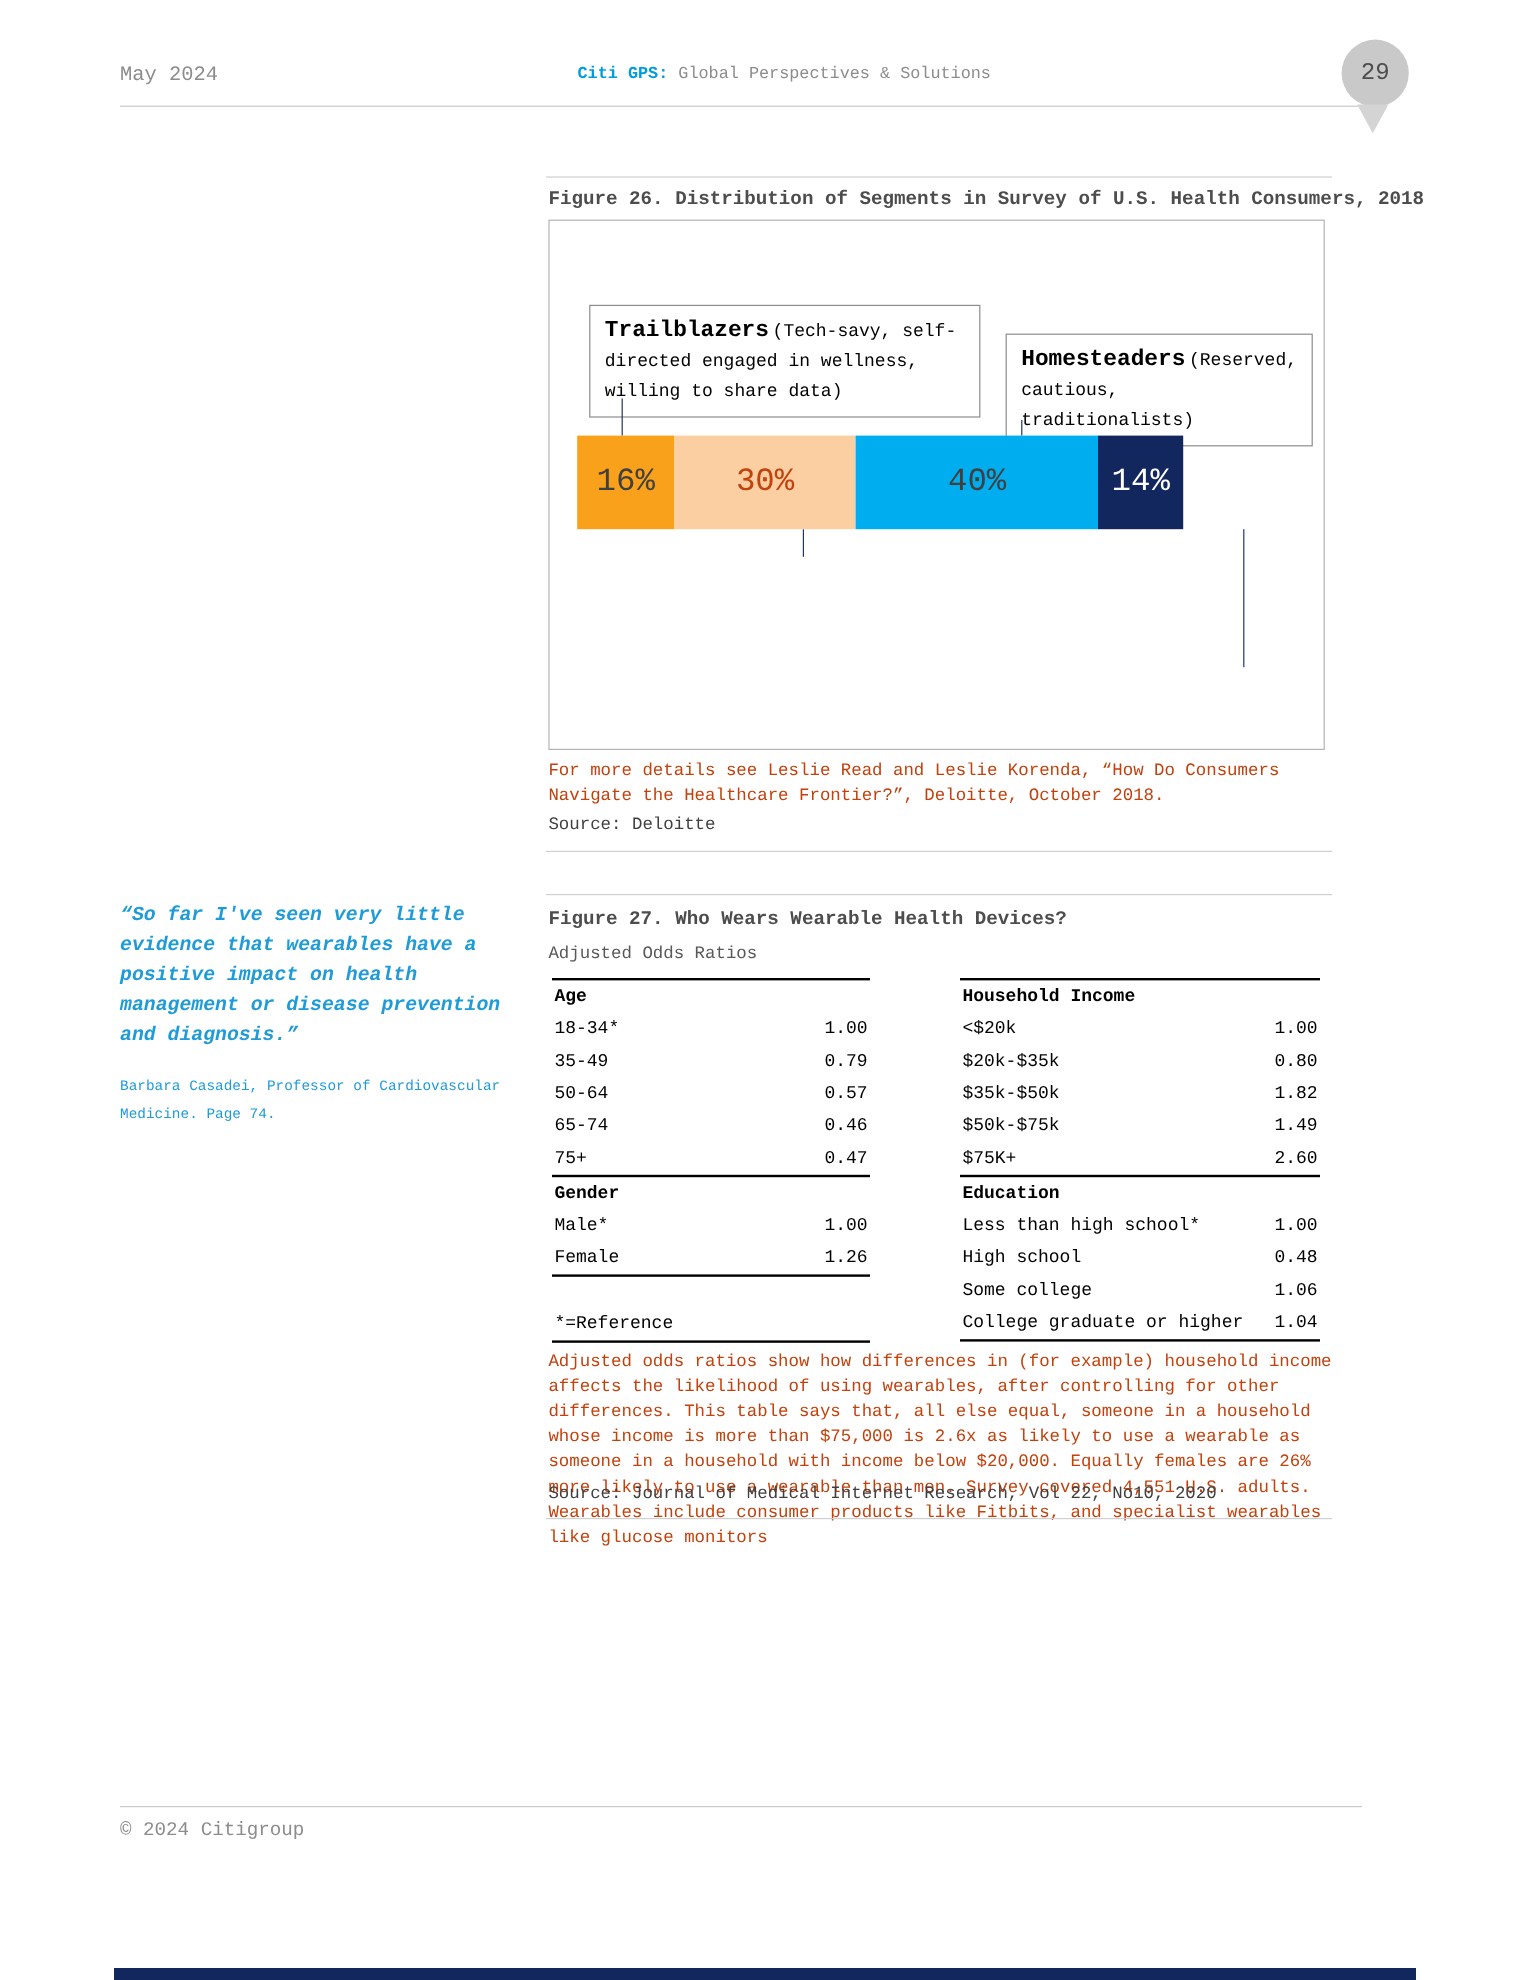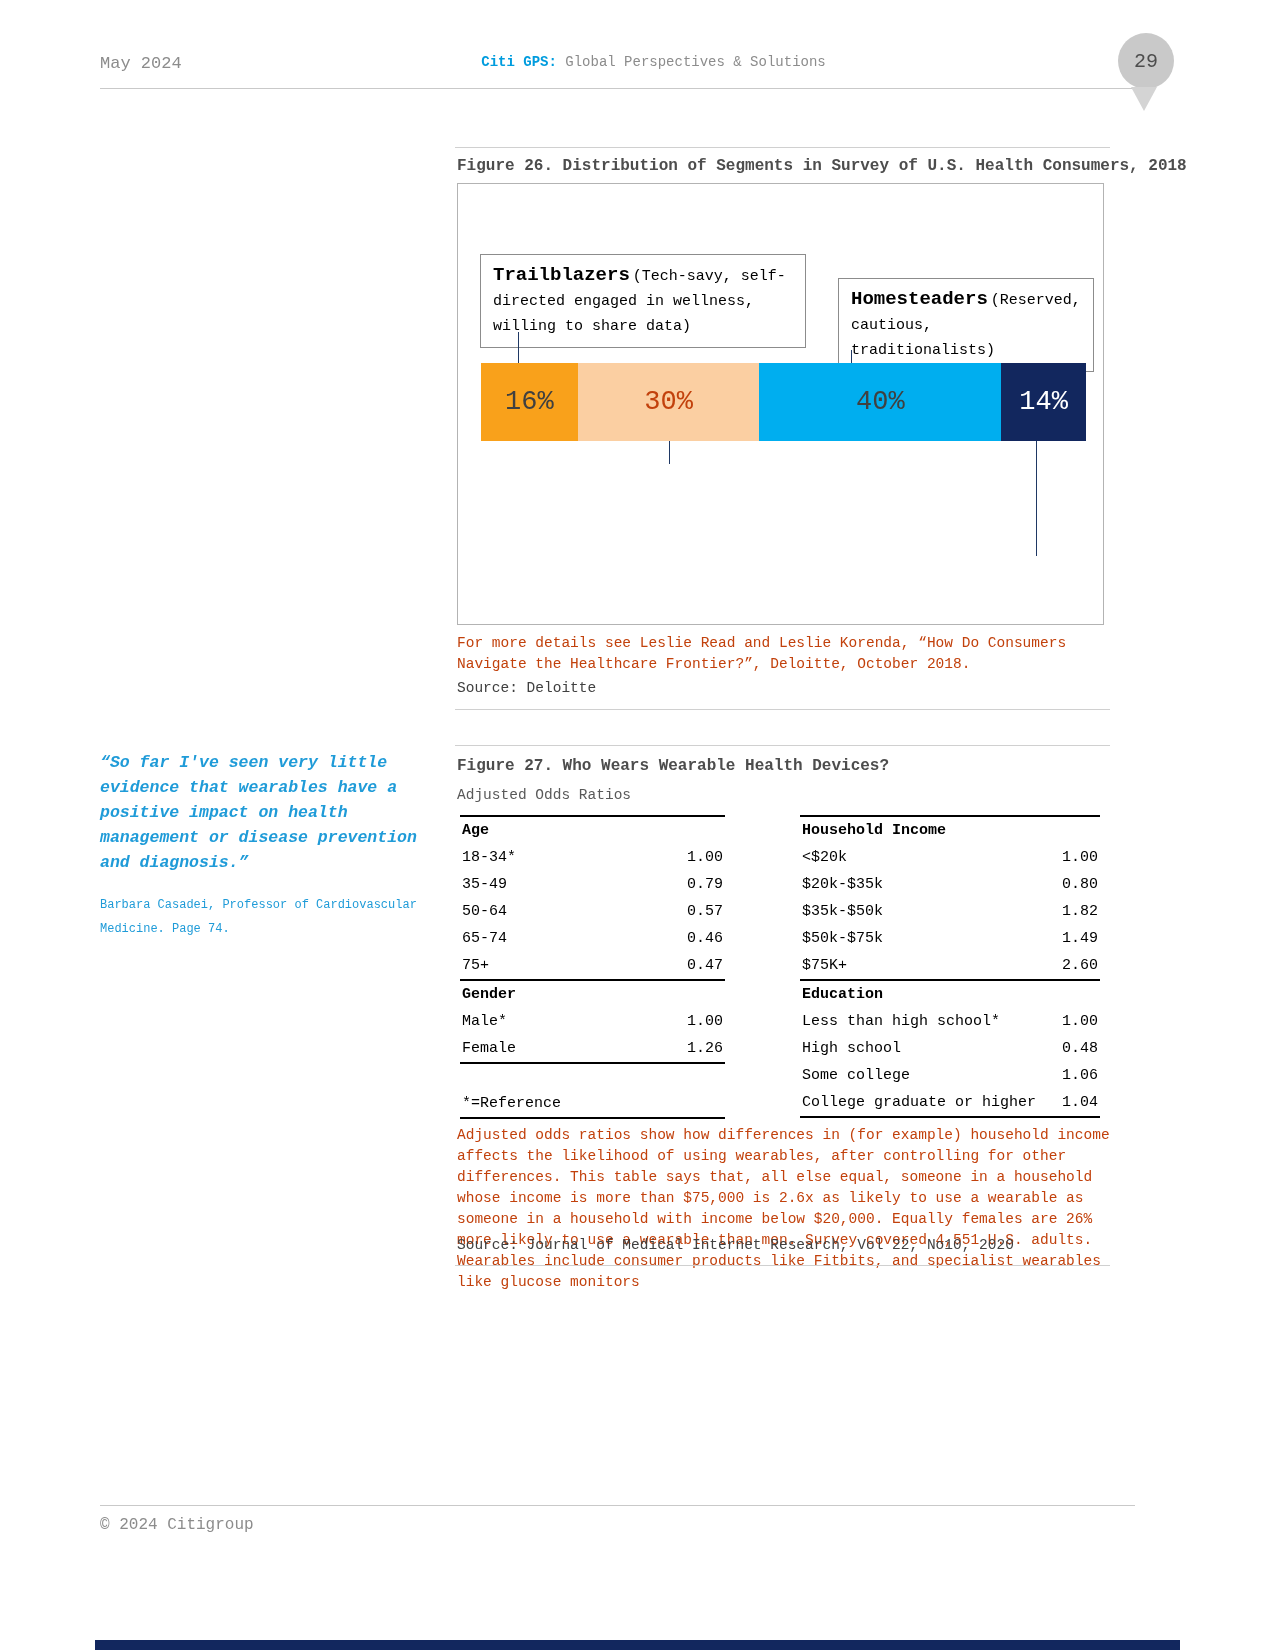--- a/index.html
+++ b/index.html
@@ -31,30 +31,30 @@
   .fig-src{position:absolute;left:2px;font-size:14.5px;color:#404040;}
 
   
   #figure26{top:147px;height:575px;}
   #figure26 .fig-title{top:10px;}
   .fig-box{position:absolute;top:36px;left:2px;width:645px;height:440px;border:1px solid #b3b3b3;background:#fff;}
   .callout{position:absolute;background:#fff;border:1px solid #8c8c8c;padding:8px 12px;
            font-size:15px;line-height:25px;color:#000;}
   .c-label{font-weight:bold;font-size:19px;}
   .c-desc{margin-left:3px;}
-  .co-trailblazers{left:22px;top:70px;width:300px;}
+  .co-trailblazers{left:33px;top:70px;width:300px;}
   .co-homesteaders{left:380px;top:94px;width:230px;}
   .co-prospectors{left:43px;top:280px;width:360px;}
   .co-bystanders{left:298px;top:372px;width:320px;}
   .connector{position:absolute;width:1px;background:#1F3864;}
   .conn-t{left:60px;top:148px;height:31px;}
   .conn-h{left:393px;top:166px;height:13px;}
   .conn-p{left:211px;top:257px;height:23px;}
   .conn-b{left:578px;top:257px;height:115px;}
-  .seg-bar{position:absolute;left:23px;top:179px;width:605px;height:78px;display:flex;}
+  .seg-bar{position:absolute;left:23px;top:179px;width:505px;height:78px;display:flex;}
   .seg{display:flex;align-items:center;justify-content:center;font-size:27px;}
   #figure26 .fig-note{top:486px;}
   #figure26 .fig-src{top:533px;}
   #figure26 .rule-bottom{top:562px;}
 
   
   #figure27{top:745px;height:530px;}
   #figure27 .fig-title{top:12px;}
   .fig-subtitle{position:absolute;left:2px;top:42px;font-size:14.5px;color:#595959;}
   .odds-table{position:absolute;top:70px;border-top:2px solid #000;font-size:15px;color:#000;}

